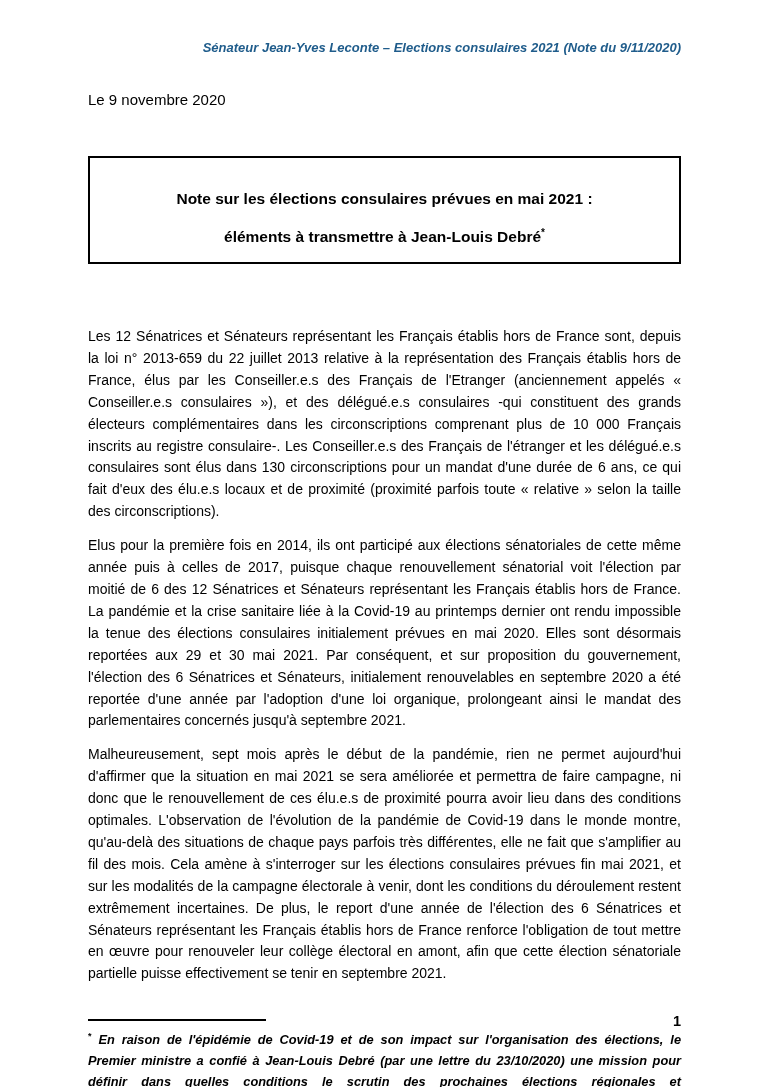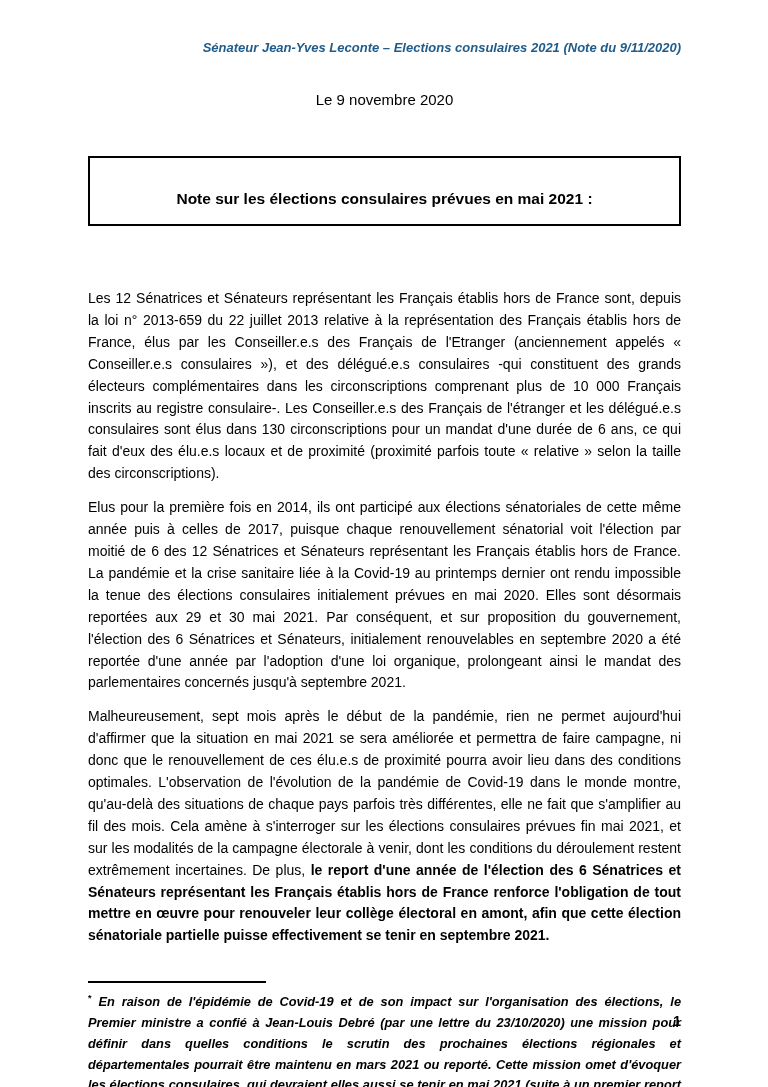--- a/index.html
+++ b/index.html
@@ -21,21 +21,21 @@
   }
   .doc-header {
     text-align: right;
     font-size: 13px;
     font-weight: bold;
     font-style: italic;
     color: #1F5C8B;
     margin: 0 0 36px 0;
   }
   .doc-date {
-    text-align: center;
+    text-align: left;
     font-size: 15px;
     margin: 0 0 48px 0;
   }
   .title-box {
     border: 2px solid #000000;
     padding: 12px 28px 16px 28px;
     text-align: center;
     margin: 0 0 62px 0;
   }
   .title-line {
@@ -48,21 +48,21 @@
     font-size: 10px;
     vertical-align: super;
     line-height: 0;
   }
   .body-text p {
     font-size: 14px;
     line-height: 21.9px;
     text-align: justify;
     margin: 0 0 12px 0;
   }
-  .body-text .bold-run { font-weight: bold; }
+  .body-text .bold-run { font-weight: normal; }
   .footnote-block { margin-top: 34px; }
   .footnote-rule {
     width: 178px;
     border-top: 2px solid #000000;
     margin: 0 0 9px 0;
   }
   .footnote-text {
     font-size: 12.8px;
     line-height: 20.8px;
     font-weight: bold;
@@ -87,20 +87,21 @@
 <body>
 
 <div class="page">
 
   <p class="doc-header">Sénateur Jean-Yves Leconte – Elections consulaires 2021 (Note du 9/11/2020)</p>
 
   <p class="doc-date">Le 9 novembre 2020</p>
 
   <div class="title-box">
     <p class="title-line">Note sur les élections consulaires prévues en mai 2021 :</p>
+    <p class="title-line"><span>éléments à transmettre à Jean-Louis Debré</span><sup>*</sup></p>
   </div>
 
   <div class="body-text">
     <p>Les 12 Sénatrices et Sénateurs représentant les Français établis hors de France sont, depuis la loi n° 2013-659 du 22 juillet 2013 relative à la représentation des Français établis hors de France, élus par les Conseiller.e.s des Français de l'Etranger (anciennement appelés « Conseiller.e.s consulaires »), et des délégué.e.s consulaires -qui constituent des grands électeurs complémentaires dans les circonscriptions comprenant plus de 10 000 Français inscrits au registre consulaire-. Les Conseiller.e.s des Français de l'étranger et les délégué.e.s consulaires sont élus dans 130 circonscriptions pour un mandat d'une durée de  6 ans, ce qui fait d'eux des élu.e.s locaux et de proximité (proximité parfois toute « relative » selon la taille des circonscriptions).</p>
     <p>Elus pour la première fois en 2014, ils ont participé aux élections sénatoriales de cette même année puis à celles de 2017, puisque chaque renouvellement sénatorial voit l'élection par moitié de 6 des 12 Sénatrices et Sénateurs représentant les Français établis hors de France. La pandémie et la crise sanitaire liée à la Covid-19 au printemps dernier ont rendu impossible la tenue des élections consulaires initialement prévues en mai 2020. Elles sont désormais reportées aux 29 et 30 mai 2021. Par conséquent, et sur proposition du gouvernement, l'élection des 6 Sénatrices et Sénateurs, initialement renouvelables en septembre 2020 a été reportée d'une année par l'adoption d'une loi organique, prolongeant ainsi le mandat des parlementaires concernés jusqu'à septembre 2021.</p>
     <p><span>Malheureusement, sept mois après le début de la pandémie, rien ne permet aujourd'hui d'affirmer que la situation en mai 2021 se sera améliorée et permettra de faire campagne, ni donc que le renouvellement de ces élu.e.s de proximité pourra avoir lieu dans des conditions optimales. L'observation de l'évolution de la pandémie de Covid-19 dans le monde montre, qu'au-delà des situations de chaque pays parfois très différentes, elle ne fait que s'amplifier au fil des mois. Cela amène à s'interroger sur les élections consulaires prévues fin mai 2021, et sur les modalités de la campagne électorale à venir, dont les conditions du déroulement restent extrêmement incertaines. De plus, </span><span class="bold-run">le report d'une année de l'élection des 6 Sénatrices et Sénateurs représentant les Français établis hors de France renforce l'obligation de tout mettre en œuvre pour renouveler leur collège électoral en amont, afin que cette élection sénatoriale partielle puisse effectivement se tenir en septembre 2021.</span></p>
   </div>
 
   <div class="footnote-block">
     <div class="footnote-rule"></div>

